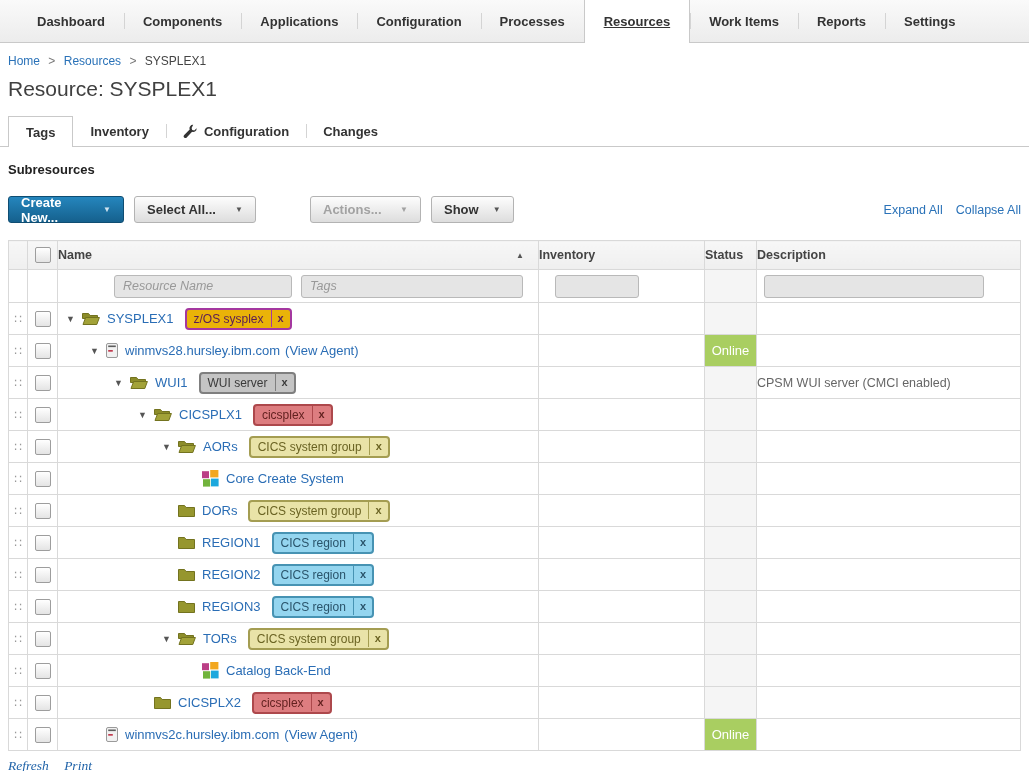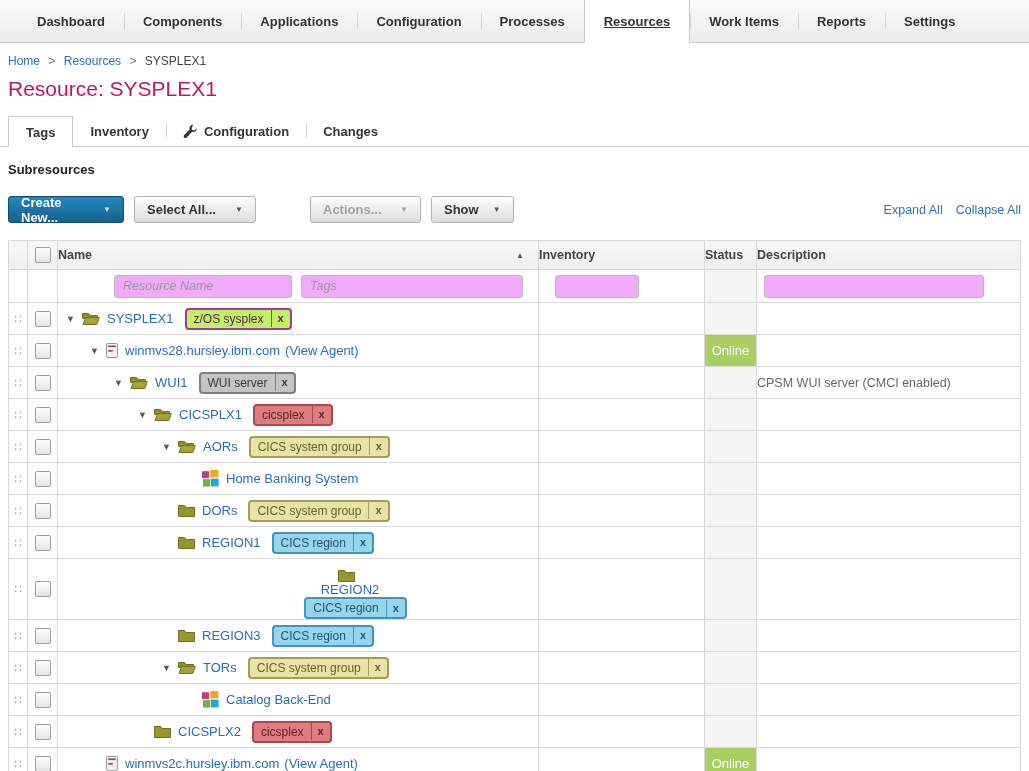--- a/index.html
+++ b/index.html
@@ -19,21 +19,21 @@
   .topnav-item.active{ background:#fff; border-left:1px solid #c9c9c9; border-right:1px solid #c9c9c9;
     margin-bottom:-1px; text-decoration:underline;}
   .topnav-item.active::before,.topnav-item.no-sep::before{ display:none;}
 
   .content{ padding:0 8px; }
 
   
   .breadcrumb{ padding-top:11px; font-size:12px; color:#444;}
   .breadcrumb a{ color:#2a72b8; text-decoration:none; cursor:pointer;}
   .breadcrumb .sep{ margin:0 5px; color:#777;}
-  .page-title{ font-size:21px; font-weight:400; color:#be185d; margin:9px 0 0 0;}
+  .page-title{ font-size:21px; font-weight:400; color:#404040; margin:9px 0 0 0;}
 
   
   .subtabs{ display:flex; align-items:flex-end; height:31px; border-bottom:1px solid #c9c9c9;
     margin:15px -8px 0 -8px; padding:0 8px;}
   .subtab{ display:flex; align-items:center; gap:7px; height:30px; padding:0 17px;
     font-size:13px; font-weight:bold; color:#333; position:relative; cursor:pointer;}
   .subtab.active{ background:#fff; border:1px solid #c9c9c9; border-bottom:none; height:31px; margin-bottom:-1px;}
   .subtab.sep::before{ content:""; position:absolute; left:0; top:8px; height:14px; width:1px; background:#d4d4d4;}
   .subtab .tab-icon{ display:inline-flex; }
 
@@ -55,21 +55,21 @@
 
   
   table.resources{ border-collapse:collapse; width:100%; margin-top:17px; table-layout:fixed; font-size:13px;}
   table.resources th, table.resources td{ border:1px solid #d9d9d9; padding:0; overflow:hidden;}
   thead th{ background:linear-gradient(#f7f7f7,#efefef); font-weight:bold; color:#444;
     font-size:12.5px; text-align:left; height:29px; padding:0 8px; position:relative;}
   th.col-name .sort-arrow{ position:absolute; right:14px; top:10px; font-size:8px; color:#555;}
   .filter-row td{ height:33px; background:#fff;}
   .filter-wrap{ display:flex; gap:9px; align-items:center;}
   input.filter{ height:23px; border:1px solid #b9b9b9; border-radius:3px; padding:0 8px;
-    font-size:12.5px; color:#333; font-family:inherit; background:#f0abfc;}
+    font-size:12.5px; color:#333; font-family:inherit; background:#e5e5e5;}
   input.filter::placeholder{ color:#999; font-style:italic;}
   tbody td{ height:32px; background:#fff;}
   td.col-status{ background:#f5f5f5; text-align:center; font-size:13px;}
   td.col-status.online{ color:#fff;}
   td.col-desc{ color:#666; font-size:12.5px; padding:0 8px;}
   .drag{ color:#999; font-size:12px; display:block; text-align:center; cursor:grab; line-height:1;}
   .checkbox{ width:16px; height:16px; border:1px solid #9d9d9d; border-radius:2px;
     background:linear-gradient(#ffffff,#e4e4e4); margin:0 auto; cursor:pointer;}
   .tree{ display:flex; align-items:center;}
   .expander{ width:16px; font-size:9px; color:#555; flex:none; cursor:pointer;}
@@ -212,21 +212,21 @@
           <td>
             <div class="tree" style="padding-left: 8px;">
               <span class="expander">▼</span>
               <span class="tree-icon">
                 <svg width="18" height="13" viewBox="0 0 18 13">
                   <path d="M0.5 1.5 h6 l1.6 2 h7.4 v3 h-15 z" fill="#8c8c29" stroke="#73731f" stroke-width="1"></path>
                   <path d="M1 12.5 L3.6 5.5 H17.4 L14.8 12.5 Z" fill="#a2a238" stroke="#73731f" stroke-width="1"></path>
                 </svg>
               </span>
               <a class="res-link">SYSPLEX1</a>
-              <span class="tag" style="background: #bef264; border-color: rgb(164, 56, 160); color: rgb(89, 28, 85);">
+              <span class="tag" style="background: #eab308; border-color: rgb(164, 56, 160); color: rgb(89, 28, 85);">
                 <span class="tag-label">z/OS sysplex</span>
                 <span class="tag-x" style="border-left-color: rgb(164, 56, 160);">x</span>
               </span>
             </div>
           </td>
           <td></td>
           <td class="col-status"></td>
           <td class="col-desc"></td>
         </tr>
         <tr>
@@ -346,21 +346,21 @@
             <div class="tree" style="padding-left: 128px;">
               <span class="expander blank">▼</span>
               <span class="tree-icon">
                 <svg width="17" height="17" viewBox="0 0 17 17">
                   <rect x="0" y="1.2" width="7" height="7" fill="#bb3f86"></rect>
                   <rect x="8.2" y="0" width="8.2" height="7.4" fill="#f2a71f"></rect>
                   <rect x="1" y="9.2" width="7.2" height="7.4" fill="#71b33c"></rect>
                   <rect x="9" y="8.6" width="7.6" height="7.8" fill="#1ca8dd"></rect>
                 </svg>
               </span>
-              <a class="res-link">Home Banking System</a>
+              <a class="res-link">Core Create System</a>
             </div>
           </td>
           <td></td>
           <td class="col-status"></td>
           <td class="col-desc"></td>
         </tr>
         <tr>
           <td>
             <span class="drag">∷</span>
           </td>
@@ -413,21 +413,21 @@
           <td class="col-desc"></td>
         </tr>
         <tr>
           <td>
             <span class="drag">∷</span>
           </td>
           <td>
             <div class="checkbox"></div>
           </td>
           <td>
-            <div class="tree" style="padding-left: 104px; flex-direction: column;">
+            <div class="tree" style="padding-left: 104px;">
               <span class="expander blank">▼</span>
               <span class="tree-icon">
                 <svg width="17" height="13" viewBox="0 0 17 13">
                   <path d="M0.5 1.5 h6 l1.6 2 h8.4 v9 h-16 z" fill="#96962e" stroke="#73731f" stroke-width="1"></path>
                 </svg>
               </span>
               <a class="res-link">REGION2</a>
               <span class="tag" style="background: rgb(148, 213, 239); border-color: rgb(71, 147, 179); color: rgb(42, 84, 107);">
                 <span class="tag-label">CICS region</span>
                 <span class="tag-x" style="border-left-color: rgb(71, 147, 179);">x</span>

